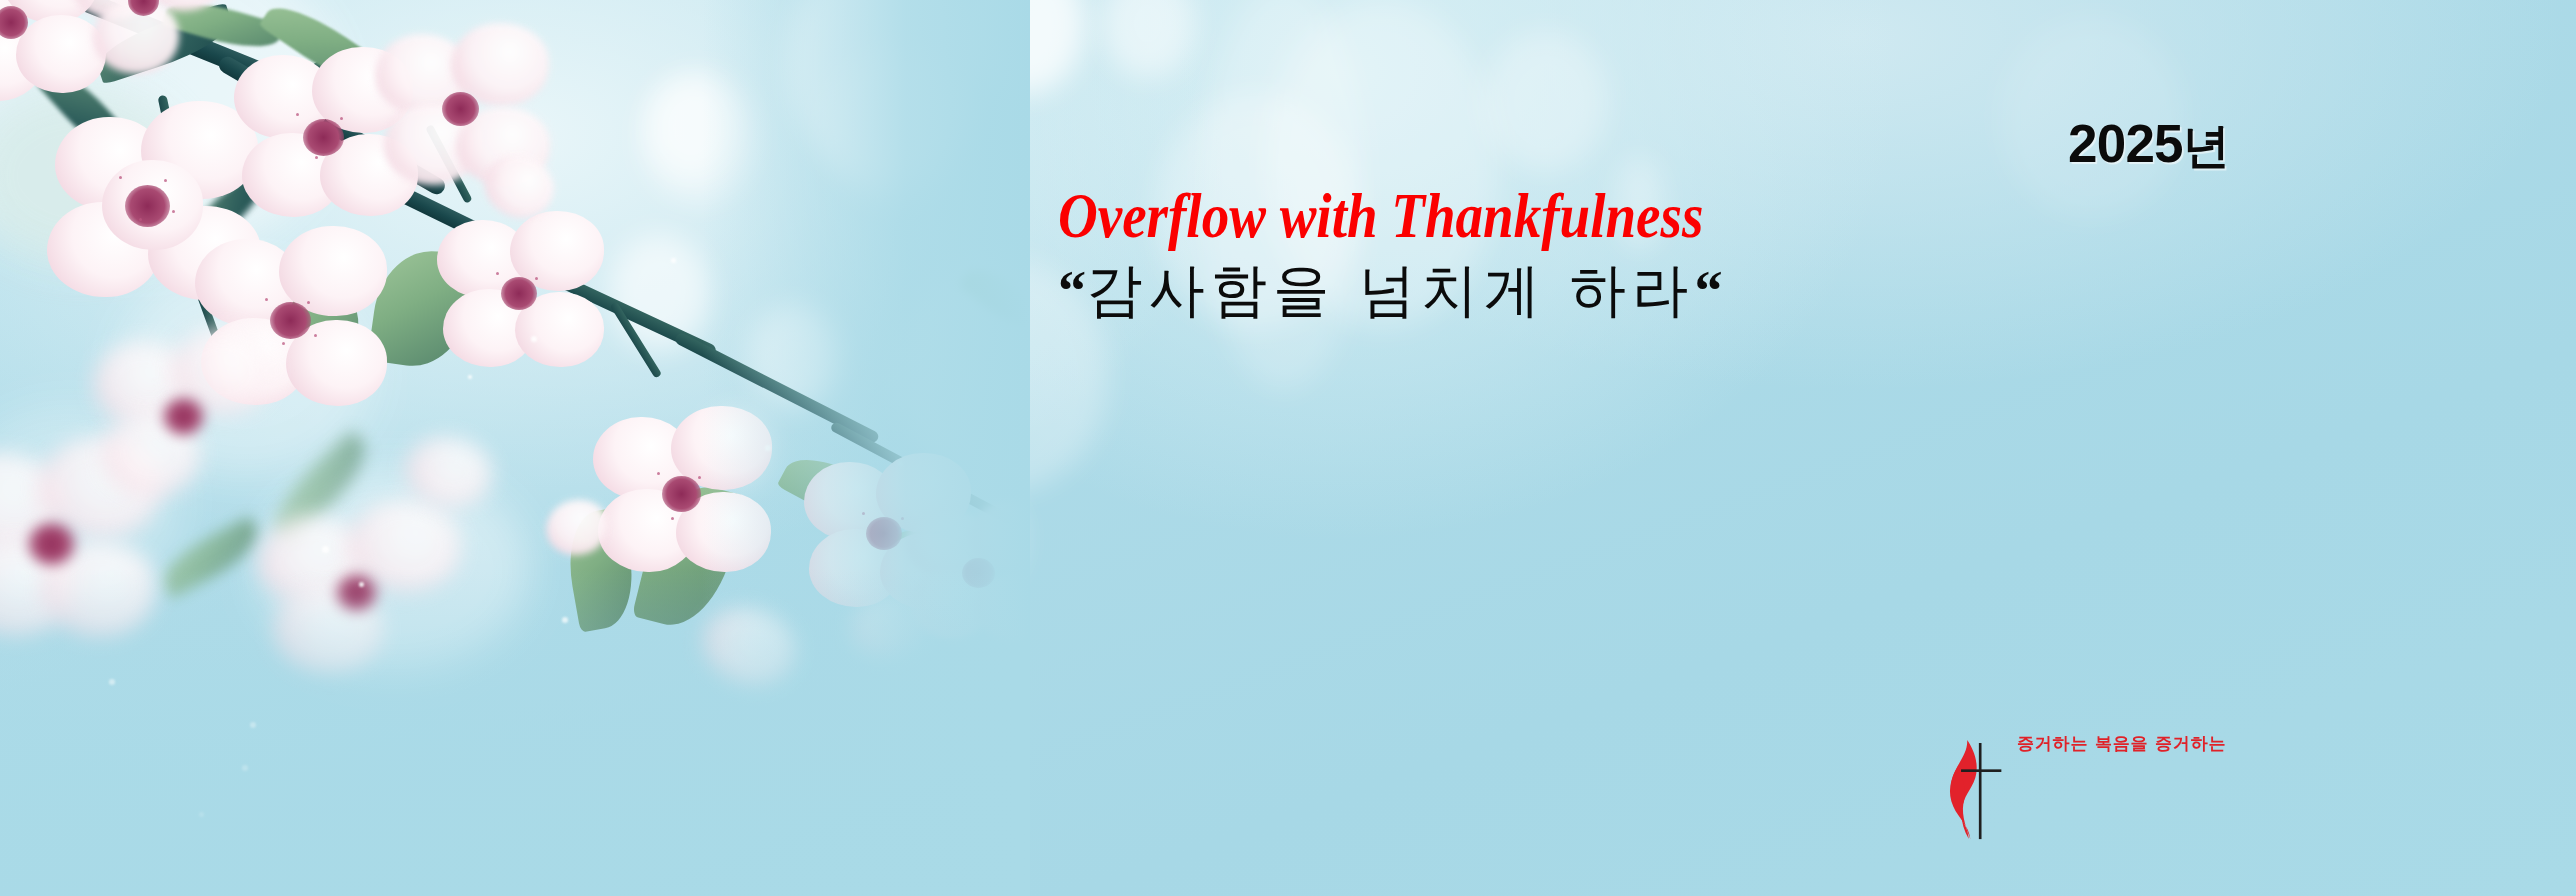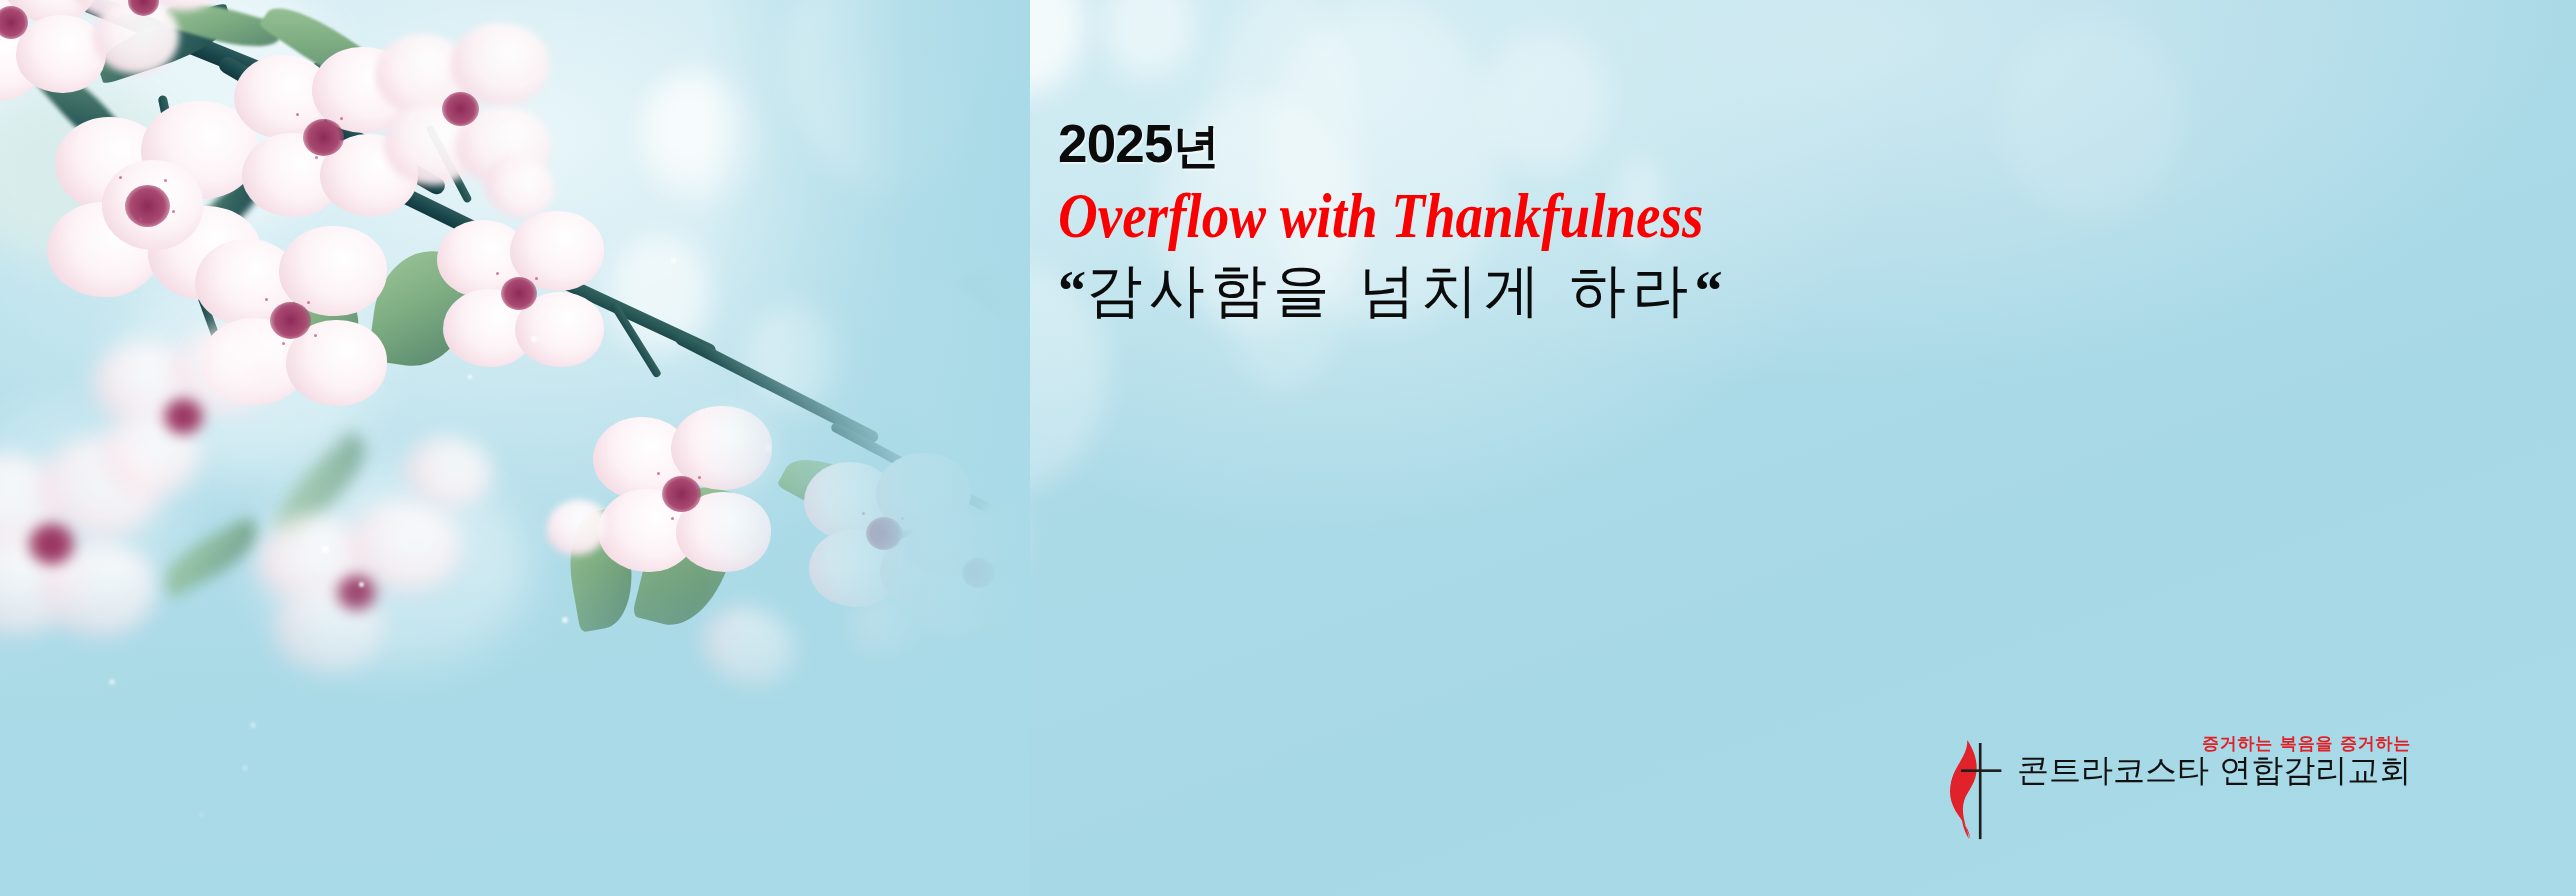--- a/index.html
+++ b/index.html
@@ -51,20 +51,21 @@
 
   
   #headline{
     position:absolute;left:1058px;top:117px;width:1171px;
   }
   .l-year{
     font-family:"Liberation Sans",sans-serif;
     font-weight:bold;font-size:53px;line-height:1;color:#0b0b0b;
     letter-spacing:-0.8px;white-space:nowrap;
     text-shadow:1.6px 1.6px 0.8px rgba(255,255,255,.55);
+    text-align:right;
   }
   .l-year .kr{font-family:"DejaVu Sans",sans-serif;font-weight:bold;font-size:47px;}
   .l-eng{
     margin-top:14px;
     font-family:"Liberation Serif","DejaVu Serif",serif;
     font-weight:bold;font-style:italic;
     font-size:64px;line-height:1;color:#fb0000;
     transform:scaleX(.86);transform-origin:left center;
     white-space:nowrap;letter-spacing:0px;
   }
@@ -334,18 +335,17 @@
                C41 20 35 10 30 2 Z" fill="#e2222b"></path>
       <path d="M18 36 C8 52 4 70 12 88 C19 104 32 112 34 130
                C26 110 22 94 26 80 C29 66 24 50 18 36 Z" fill="#e2222b"></path>
 
       <rect x="45" y="6" width="3.4" height="124" fill="#1f1f1f"></rect>
       <rect x="22" y="40" width="52" height="3.4" fill="#1f1f1f"></rect>
     </svg>
 
     <div class="words">
       <div class="tag-kr">증거하는 복음을 증거하는</div>
-      <div class="name-kr">콘트라코스타 연합감리교회</div>
     </div>
   </div>
 
 </div>
 
 
 </body></html>

